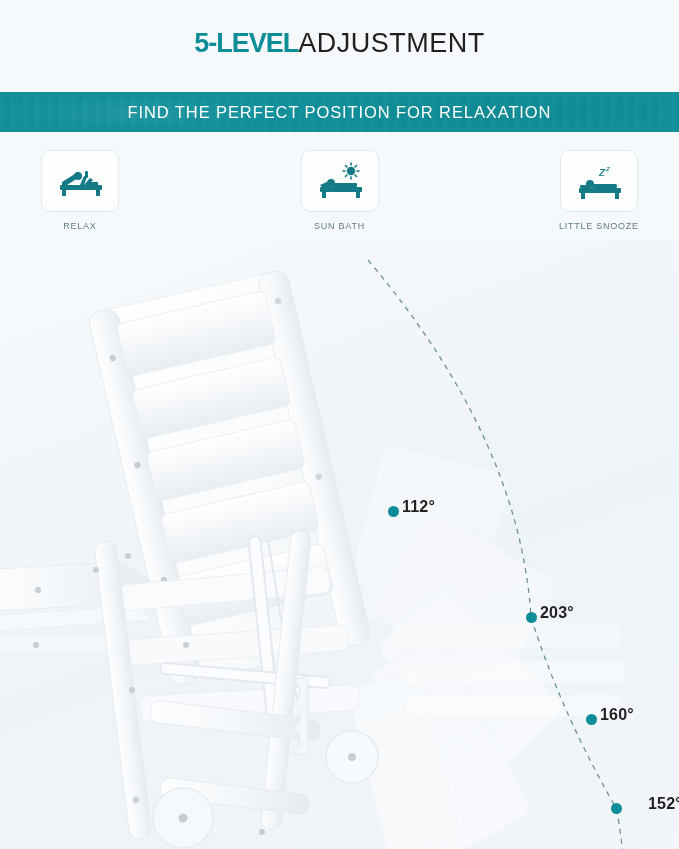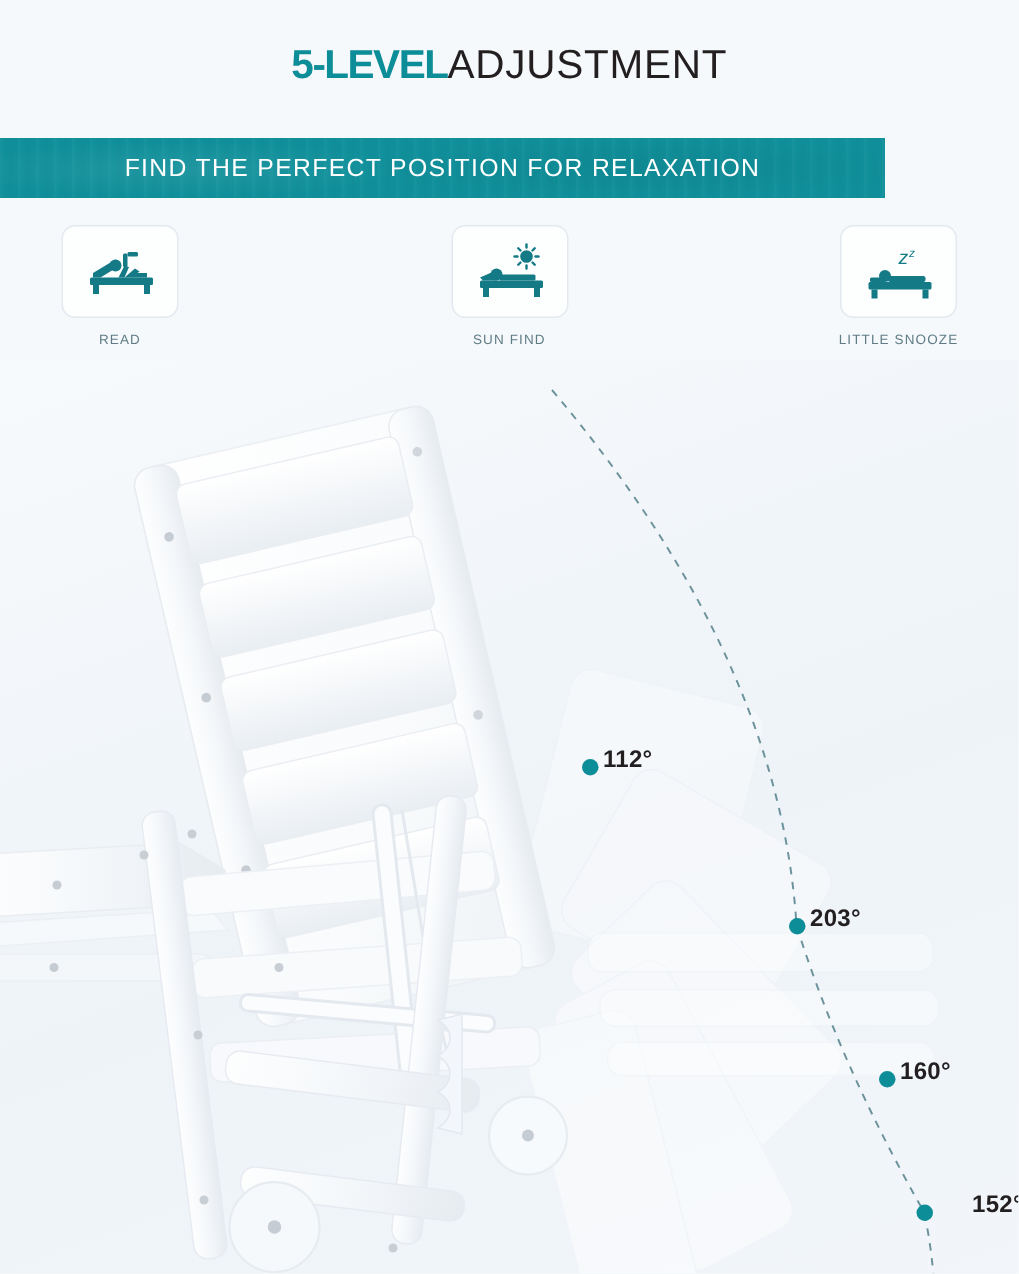--- a/index.html
+++ b/index.html
@@ -35,21 +35,21 @@
   .headline .hl-rest {
     color: #231f20;
     font-weight: 500;
     letter-spacing: 0.5px;
   }
 
   .subbanner {
     position: absolute;
     top: 92px;
     left: 0;
-    width: 590px;
+    width: 679px;
     height: 40px;
     background:
       repeating-linear-gradient(
         90deg,
         rgba(255,255,255,0.035) 0px,
         rgba(255,255,255,0.0) 3px,
         rgba(0,0,0,0.020) 7px,
         rgba(255,255,255,0.0) 12px),
       radial-gradient(ellipse 220px 26px at 20% 52%, rgba(255,255,255,0.07), rgba(255,255,255,0) 70%),
       radial-gradient(ellipse 260px 30px at 72% 48%, rgba(0,0,0,0.045), rgba(0,0,0,0) 72%),
@@ -136,42 +136,41 @@
 <div class="headline">
   <span class="hl-accent">5-LEVEL</span><span class="hl-rest">ADJUSTMENT</span>
 </div>
 
 <div class="subbanner">
   <span class="subbanner-text">FIND THE PERFECT POSITION FOR RELAXATION</span>
 </div>
 
 <div class="icon-strip">
 
-
   <div class="icon-cell">
     <div class="icon-box">
       <span>
         <svg width="52" height="36" viewBox="0 0 52 36">
           <g fill="#137a86">
             <rect x="6" y="22" width="42" height="5" rx="1"></rect>
             <rect x="8" y="27" width="4" height="6"></rect>
             <rect x="42" y="27" width="4" height="6"></rect>
-            <path d="M8 22 L8 19 L23 10 L26 14 L13 22 Z"></path>
-            <circle cx="23" cy="14" r="4"></circle>
-            <path d="M25 22 L29 14 L32 15 L29 22 Z"></path>
-            <path d="M29 22 L36 16 L39 18 L34 22 Z"></path>
+            <path d="M8 22 L8 19 L24 9 L27 13 L13 22 Z"></path>
+            <circle cx="24" cy="13" r="4"></circle>
+            <path d="M26 22 L30 13 L33 14 L30 22 Z"></path>
+            <path d="M30 22 L36 15 L39 17 L34 22 Z"></path>
             <path d="M34 19 L44 19 L44 22 L34 22 Z"></path>
-            <rect x="28" y="6" width="3" height="9" rx="1"></rect>
-            <rect x="31" y="5" width="7" height="3" rx="1"></rect>
+            <rect x="31" y="8" width="3" height="7" rx="1"></rect>
           </g>
         </svg>
       </span>
     </div>
-    <div class="icon-label">READ</div>
+    <div class="icon-label">RELAX</div>
   </div>
+
 
 
   <div class="icon-cell">
     <div class="icon-box">
       <span>
         <svg width="52" height="38" viewBox="0 0 52 38">
           <g fill="#137a86">
             <circle cx="37" cy="9" r="4.2"></circle>
             <g stroke="#137a86" stroke-width="1.6" stroke-linecap="round">
               <line x1="37" y1="1" x2="37" y2="3"></line>
@@ -187,21 +186,21 @@
             <rect x="8" y="30" width="4" height="6"></rect>
             <rect x="42" y="30" width="4" height="6"></rect>
             <circle cx="17" cy="21" r="4"></circle>
             <rect x="19" y="21" width="24" height="4" rx="1"></rect>
             <path d="M8 25 L8 22.5 L17 22.5 L17 25 Z"></path>
             <path d="M6 23 L14 19.5 L15.5 22 L8 25 Z"></path>
           </g>
         </svg>
       </span>
     </div>
-    <div class="icon-label">SUN FIND</div>
+    <div class="icon-label">SUN BATH</div>
   </div>
 
   <div class="icon-cell">
     <div class="icon-box">
       <span>
         <svg width="52" height="38" viewBox="0 0 52 38">
           <g fill="#137a86">
             <text x="26" y="14" font-family="Liberation Sans, sans-serif" font-size="13" font-style="italic" fill="#137a86">z</text>
             <text x="33" y="9" font-family="Liberation Sans, sans-serif" font-size="8" font-style="italic" fill="#137a86">z</text>
             <rect x="6" y="26" width="42" height="5" rx="1"></rect>

